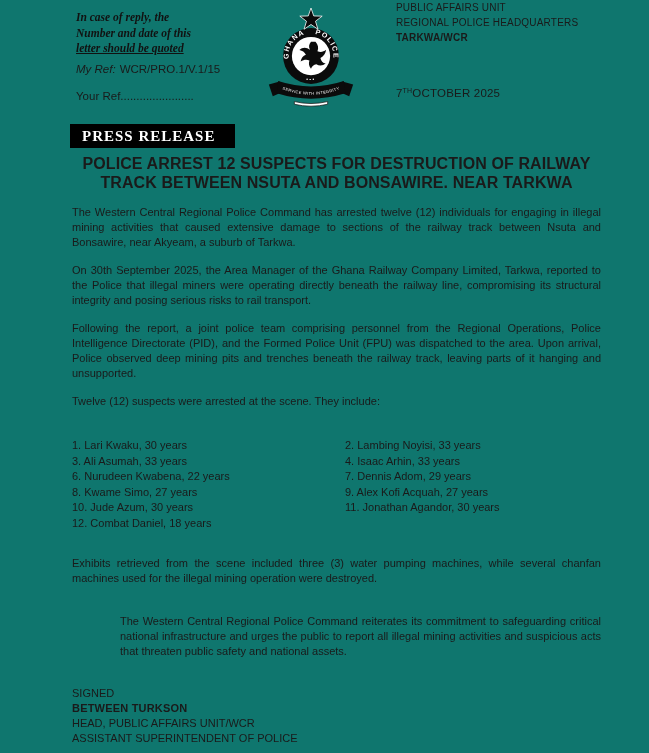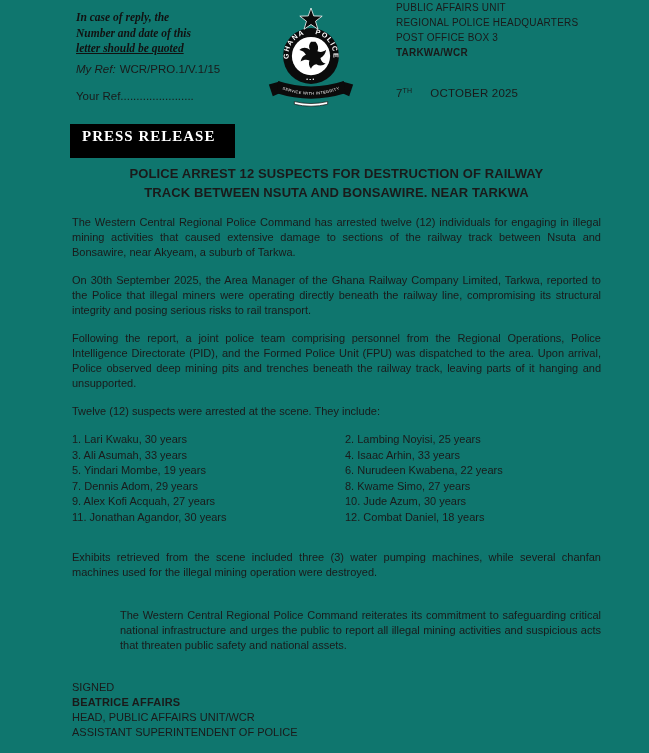--- a/index.html
+++ b/index.html
@@ -23,42 +23,42 @@
   .my-ref .label { font-style:italic; }
   .my-ref .value { margin-left:4px; }
   .your-ref { position:absolute; left:76px; top:90px; font-size:11.5px; }
 
   .crest { position:absolute; left:262px; top:6px; }
 
   .address { position:absolute; left:396px; top:0; font-size:10px; line-height:15px; letter-spacing:0.2px; }
   .address .bold { font-weight:bold; }
   .date-line { position:absolute; left:396px; top:87px; font-size:11.5px; letter-spacing:0.2px; }
   .date-line .ord { font-size:7px; position:relative; top:-4px; }
-  .date-line .rest { margin-left:18px; }
+  .date-line .rest { margin-left:0; }
 
   
   .doc-body { position:absolute; left:72px; top:124px; width:529px; font-size:11px; line-height:15px; }
 
   .press-box {
     display:inline-block; margin-left:-2px;
     background:#000000; color:#ffffff;
     font-family:"Liberation Serif", serif; font-weight:bold;
     font-size:15px; letter-spacing:1px;
-    padding:5px 20px 14px 12px;
+    padding:5px 20px 4px 12px;
   }
   .doc-title {
     margin-top:6px; text-align:center; font-weight:bold;
-    font-size:13px; line-height:19px; letter-spacing:0.1px;
+    font-size:16px; line-height:19px; letter-spacing:0.1px;
   }
   .para { margin-top:13px; text-align:justify; }
   .para.exhibits { margin-top:25px; }
   .para.closing  { margin-top:28px;margin-left:48px; }
 
   .suspects {
-    margin-top:13px;
+    margin-top:29px;
     display:grid; grid-template-columns:273px 1fr;
     line-height:15.5px;
   }
 
   .signature { margin-top:27px; line-height:15px; }
   .signature .name { font-weight:bold; letter-spacing:0.2px; }
 </style>
 </head>
 <body>
 
@@ -99,21 +99,20 @@
     <text font-size="4" fill="#ffffff" letter-spacing="0.4" font-family="Liberation Sans, sans-serif">
       <textPath href="#mottoArc" startOffset="50%" text-anchor="middle">SERVICE WITH INTEGRITY</textPath>
     </text>
 
     <path d="M33,96.5 Q50,100.5 67,96.5 L67,99.2 Q50,103.2 33,99.2 Z" fill="#ffffff" stroke="#0b0b0b" stroke-width="0.7"></path>
   </svg>
 
   <div class="address">
     <div>PUBLIC AFFAIRS UNIT</div>
     <div>REGIONAL POLICE HEADQUARTERS</div>
-    <div>POST OFFICE BOX 3</div>
     <div class="bold">TARKWA/WCR</div>
   </div>
   <div class="date-line">
     <span>7</span><span class="ord">TH</span><span class="rest">OCTOBER 2025</span>
   </div>
 
   <div class="doc-body">
 
     <div class="press-box">PRESS RELEASE</div>
 
@@ -122,37 +121,36 @@
       <div>TRACK BETWEEN NSUTA AND BONSAWIRE. NEAR TARKWA</div>
     </div>
 
     <div class="para">The Western Central Regional Police Command has arrested twelve (12) individuals for engaging in illegal mining activities that caused extensive damage to sections of the railway track between Nsuta and Bonsawire, near Akyeam, a suburb of Tarkwa.</div>
     <div class="para">On 30th September 2025, the Area Manager of the Ghana Railway Company Limited, Tarkwa, reported to the Police that illegal miners were operating directly beneath the railway line, compromising its structural integrity and posing serious risks to rail transport.</div>
     <div class="para">Following the report, a joint police team comprising personnel from the Regional Operations, Police Intelligence Directorate (PID), and the Formed Police Unit (FPU) was dispatched to the area. Upon arrival, Police observed deep mining pits and trenches beneath the railway track, leaving parts of it hanging and unsupported.</div>
     <div class="para">Twelve (12) suspects were arrested at the scene. They include:</div>
 
     <div class="suspects">
       <div>1. Lari Kwaku, 30 years</div>
-      <div>2. Lambing Noyisi, 25 years</div>
+      <div>2. Lambing Noyisi, 33 years</div>
       <div>3. Ali Asumah, 33 years</div>
       <div>4. Isaac Arhin, 33 years</div>
-      <div>5. Yindari Mombe, 19 years</div>
       <div>6. Nurudeen Kwabena, 22 years</div>
       <div>7. Dennis Adom, 29 years</div>
       <div>8. Kwame Simo, 27 years</div>
       <div>9. Alex Kofi Acquah, 27 years</div>
       <div>10. Jude Azum, 30 years</div>
       <div>11. Jonathan Agandor, 30 years</div>
       <div>12. Combat Daniel, 18 years</div>
     </div>
 
     <div class="para exhibits">Exhibits retrieved from the scene included three (3) water pumping machines, while several chanfan machines used for the illegal mining operation were destroyed.</div>
     <div class="para closing">The Western Central Regional Police Command reiterates its commitment to safeguarding critical national infrastructure and urges the public to report all illegal mining activities and suspicious acts that threaten public safety and national assets.</div>
 
     <div class="signature">
       <div>SIGNED</div>
-      <div class="name">BEATRICE AFFAIRS</div>
+      <div class="name">BETWEEN TURKSON</div>
       <div>HEAD, PUBLIC AFFAIRS UNIT/WCR</div>
       <div>ASSISTANT SUPERINTENDENT OF POLICE</div>
     </div>
 
   </div>
 </div>
 
 </body></html>

